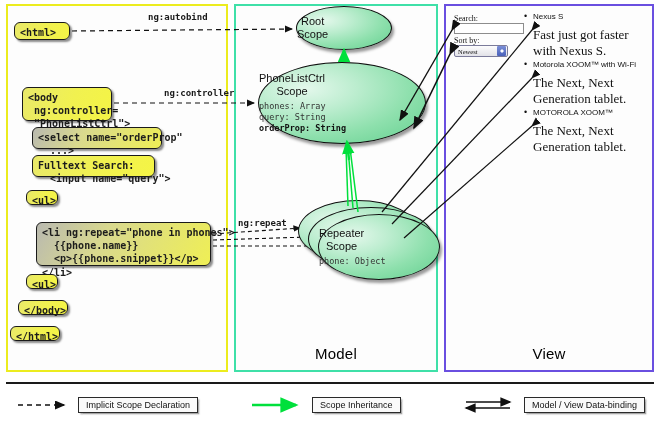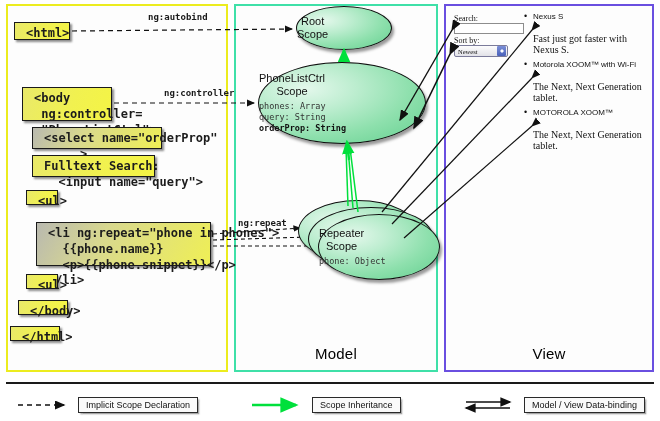--- a/index.html
+++ b/index.html
@@ -37,27 +37,27 @@
   }
   #label-template { left: 6px;  top: 345px; width: 222px; }
   #label-model    { left: 234px; top: 345px; width: 204px; }
   #label-view     { left: 444px; top: 345px; width: 210px; }
 
   
   .codebox {
     position: absolute;
     box-sizing: border-box;
     border: 1.5px solid #1a1a1a;
-    border-radius: 0;
+    border-radius: 6px;
     font-family: "DejaVu Sans Mono", monospace;
-    font-size: 12px;
+    font-size: 10px;
     font-weight: bold;
     line-height: 1.32;
     color: #1c1c1c;
-    padding: 3px 11px;
+    padding: 3px 5px;
     white-space: pre;
     box-shadow: 2px 2px 2px rgba(0,0,0,0.45);
     background: linear-gradient(115deg, #d8d8b4 0%, #e8e871 42%, #f2f24f 100%);
   }
   .codebox.plain {
     background: linear-gradient(110deg, #e9e96a 0%, #f1f150 55%, #f4f445 100%);
   }
   .codebox.grad-strong {
     background: linear-gradient(120deg, #b9b9b0 0%, #d9d98e 38%, #efef55 100%);
   }
@@ -190,23 +190,23 @@
     padding-left: 9px;
   }
   .phone-name:before {
     content: "\2022";
     position: absolute;
     left: 0; top: -1px;
     font-size: 9px;
   }
   .phone-snippet {
     font-family: "Liberation Serif", serif;
-    font-size: 10px;
-    color: #111;
-    margin-top: 12px;
+    font-size: 13px;
+    color: #111;
+    margin-top: 6px;
     padding-left: 9px;
   }
   #phone-0 { top: 12px; }
   #phone-1 { top: 60px; }
   #phone-2 { top: 108px; }
 
   
   #legend-rule {
     position: absolute;
     left: 6px; top: 382px; width: 648px; height: 0;

